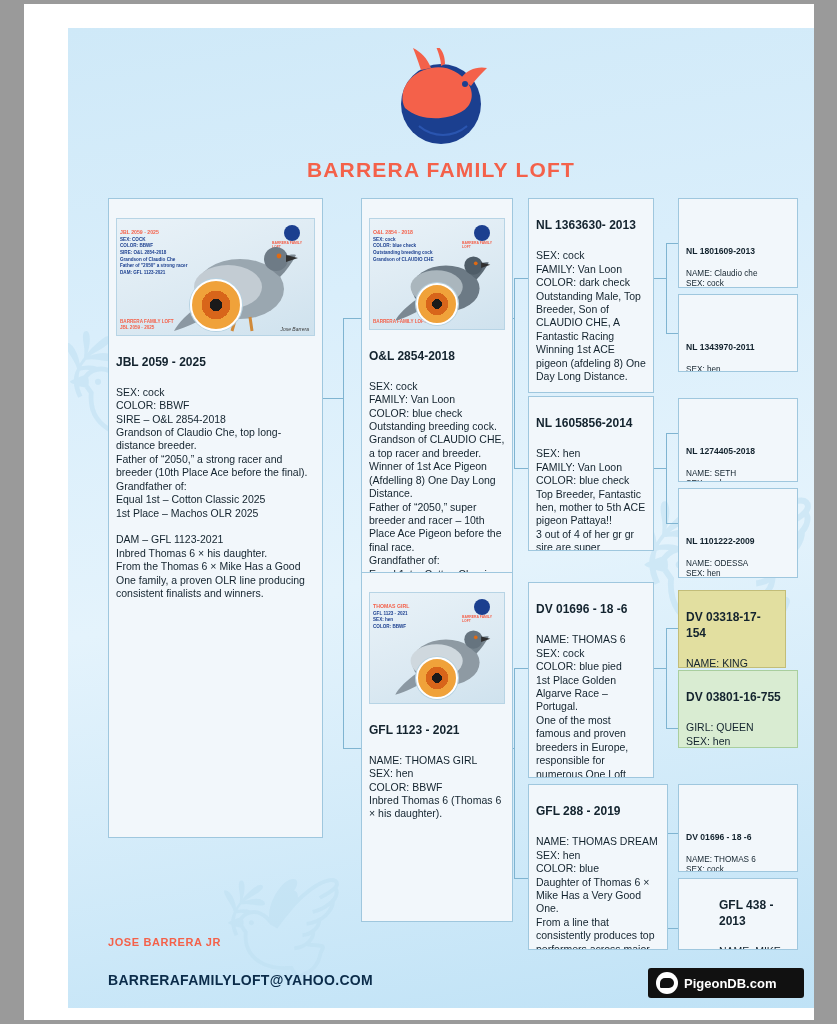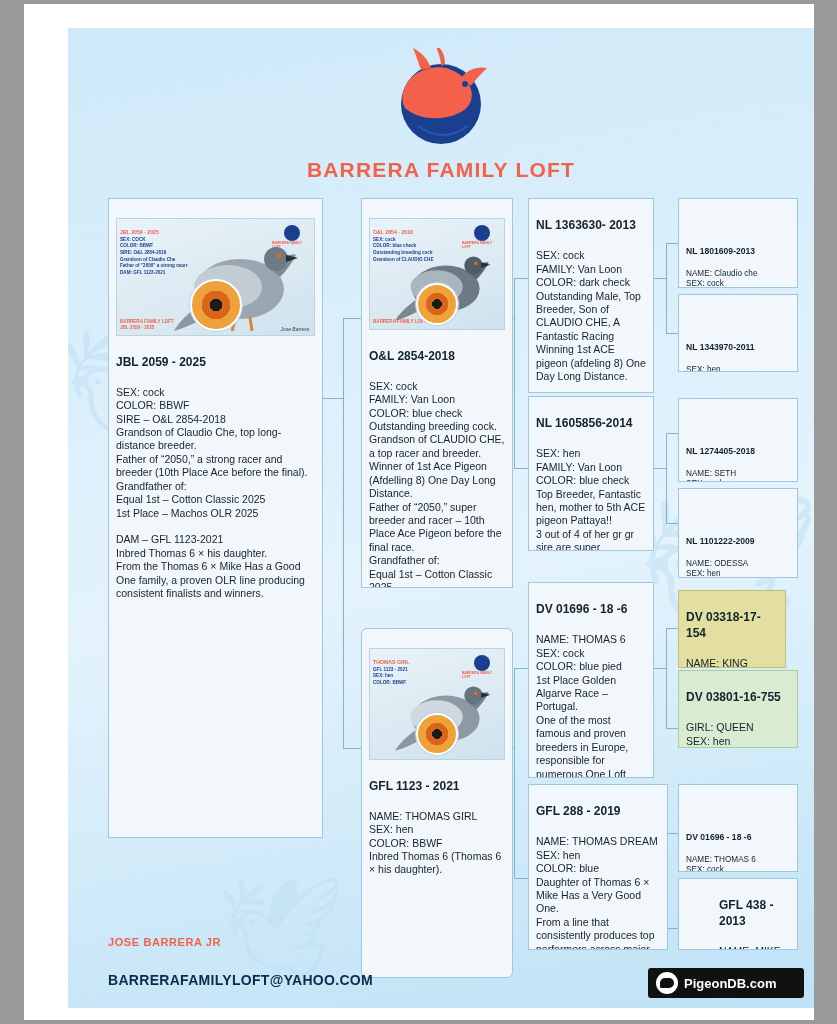--- a/index.html
+++ b/index.html
@@ -297,21 +297,21 @@
 FAMILY: Van Loon
 COLOR: blue check
 Outstanding breeding cock.
 Grandson of CLAUDIO CHE, a top racer and breeder. Winner of 1st Ace Pigeon (Afdelling 8) One Day Long Distance.
 Father of “2050,” super breeder and racer – 10th Place Ace Pigeon before the final race.
 Grandfather of:
 Equal 1st – Cotton Classic 2025
 1st Place – Machos OLR 2025</span>
       </div>
 
-      <div class="card" style="left:293px; top:600px; width:152px; height:350px;border-radius:6px;">
+      <div class="card" style="left:293px; top:544px; width:152px; height:350px;">
         <div class="photo" style="height:112px;">
           <div class="meta">
             <span class="t">THOMAS GIRL</span>
             <span style="white-space:pre-line;display:block;">GFL 1123 - 2021
 SEX: hen
 COLOR: BBWF</span>
           </div>
           <div class="badge">
             <div class="b-globe"></div>
             <div class="b-txt">BARRERA FAMILY LOFT</div>

